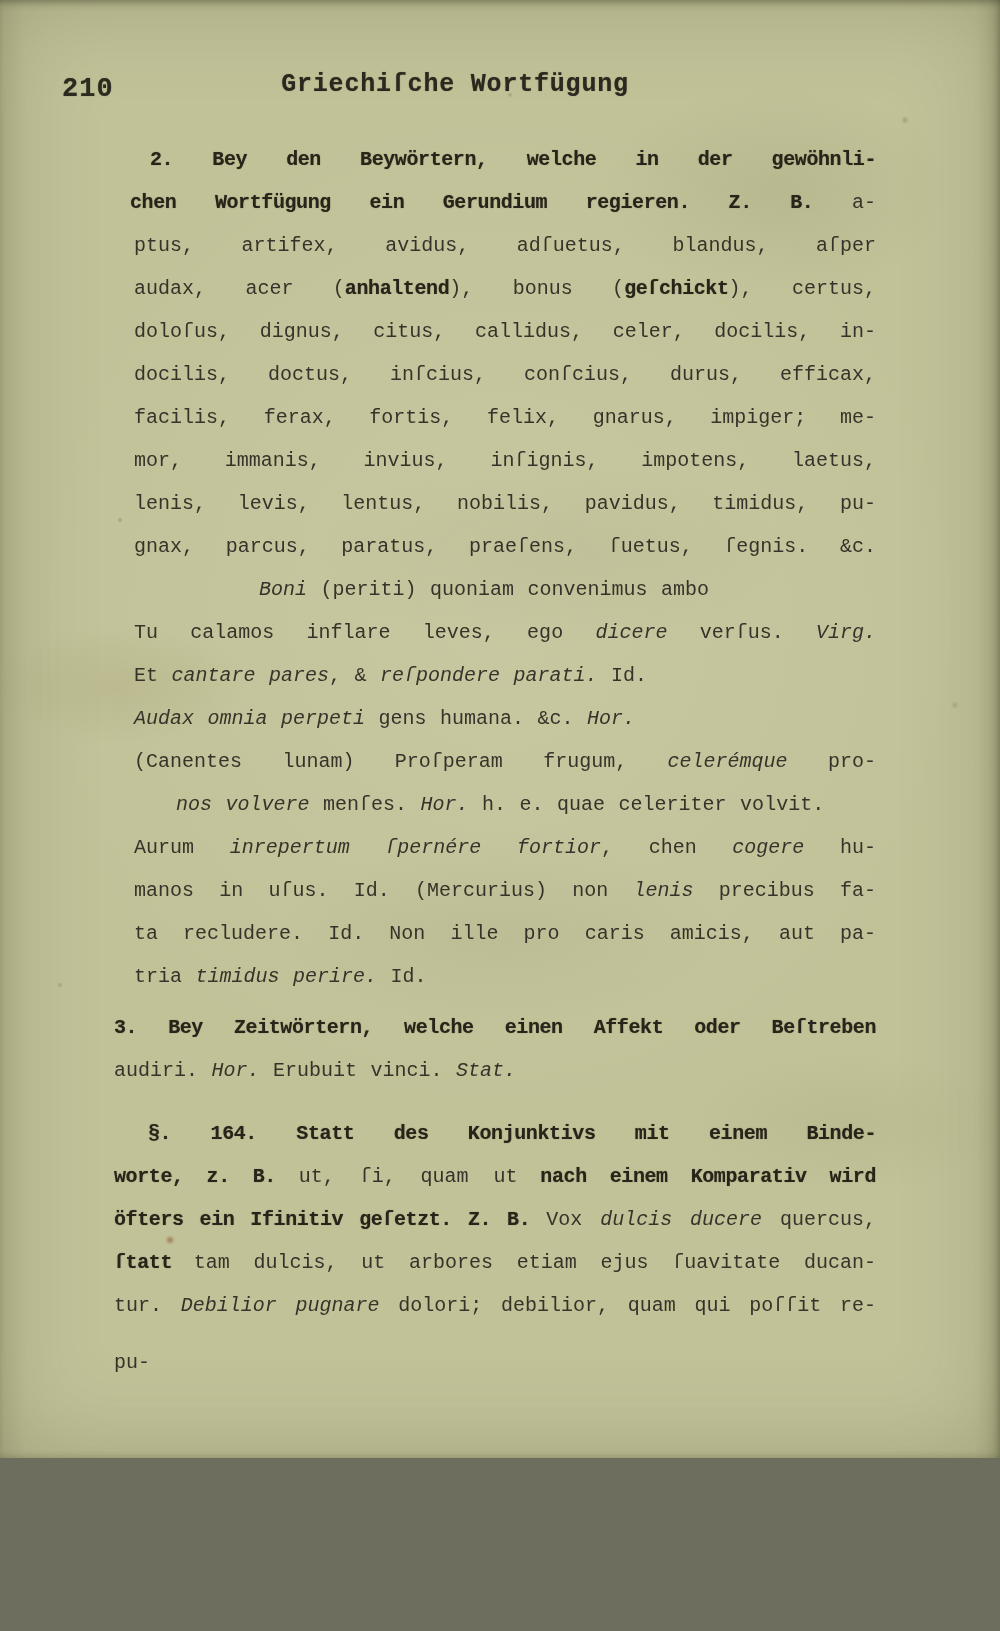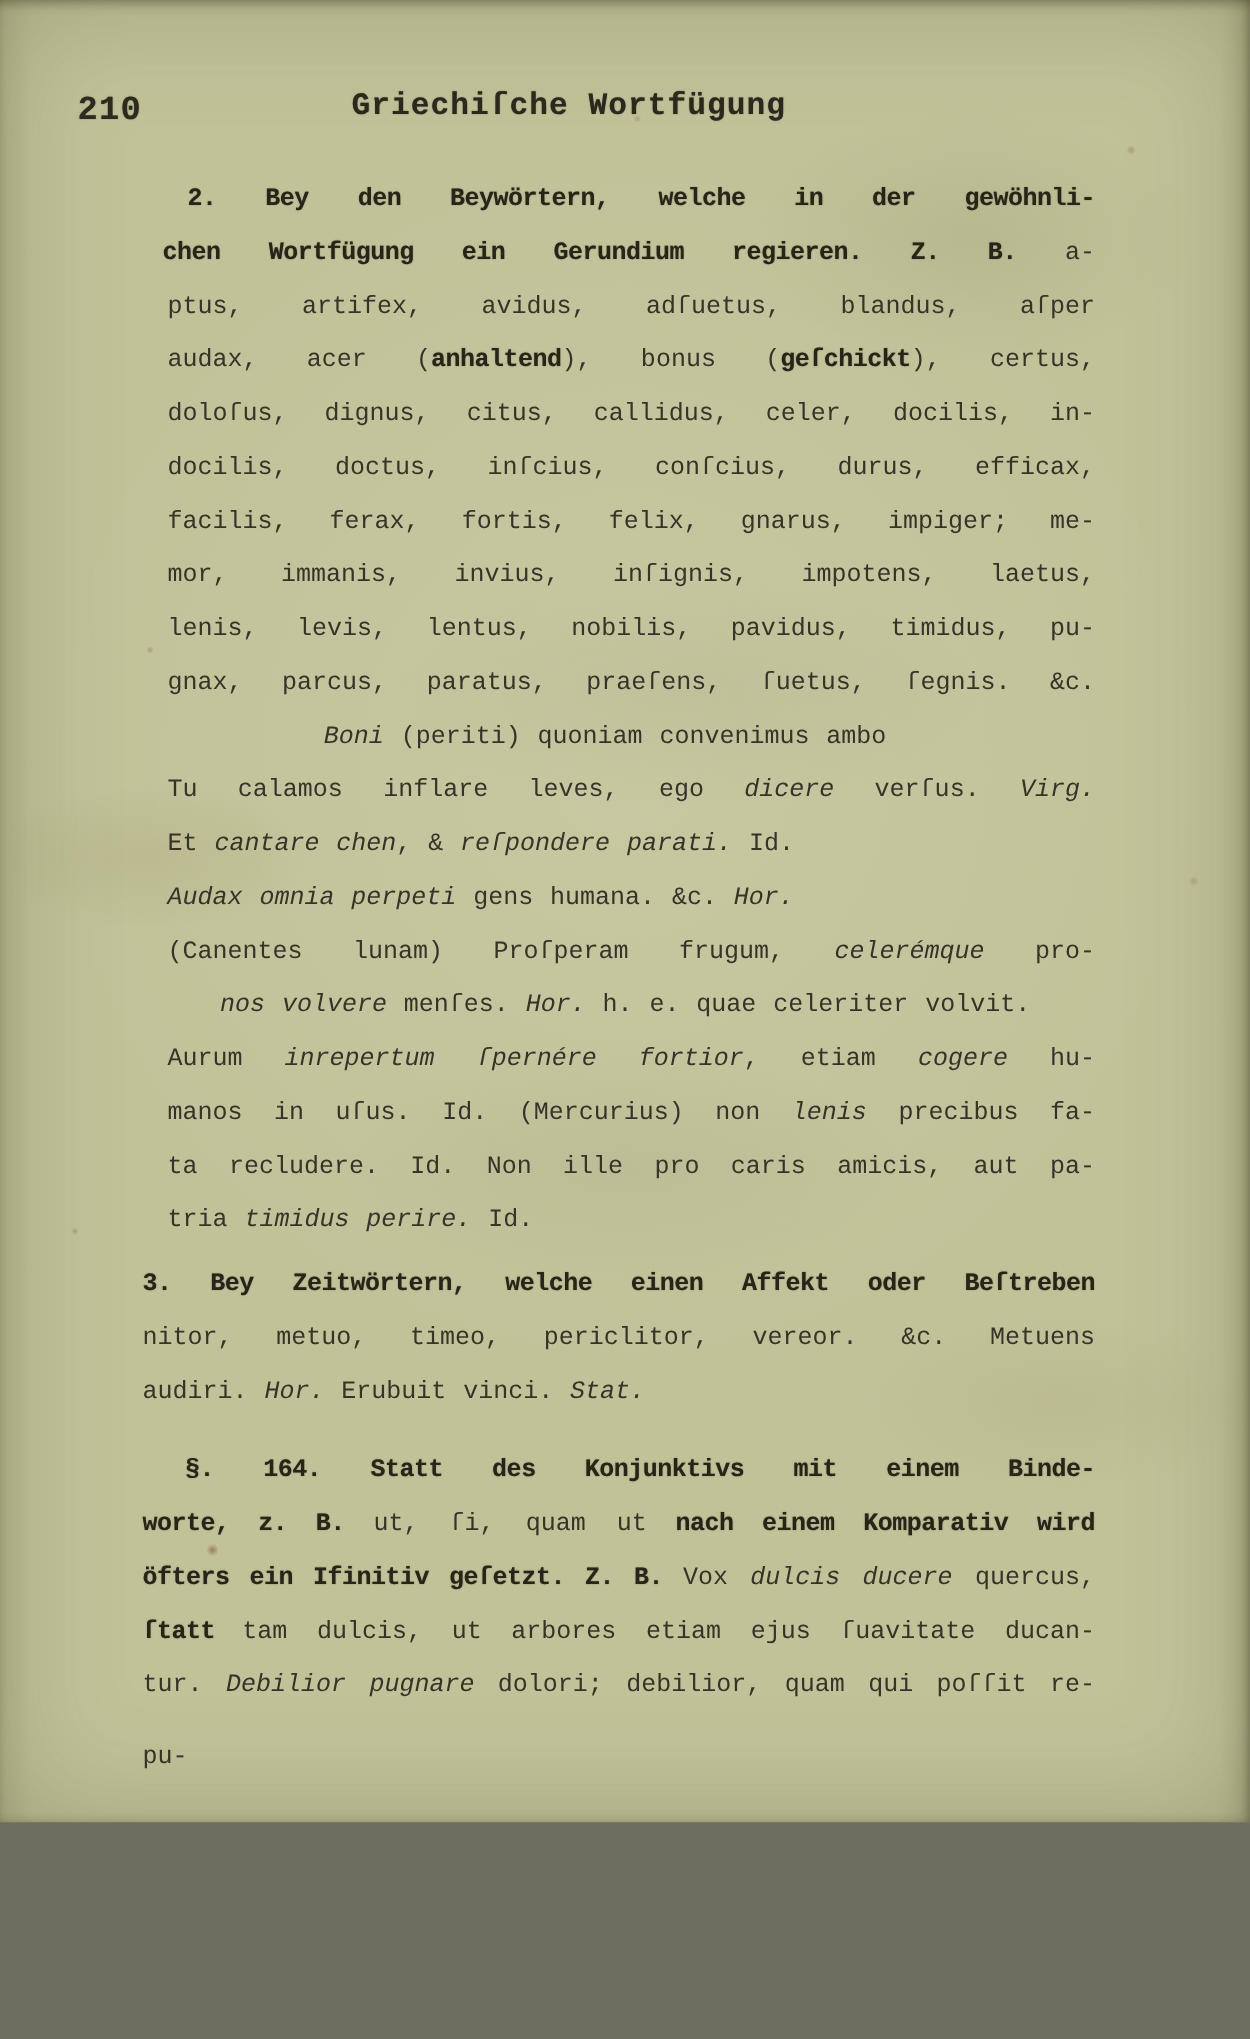--- a/index.html
+++ b/index.html
@@ -81,30 +81,29 @@
       <div class="line j" style="margin-left: 20px;"><span class="l">ptus, artifex, avidus, adſuetus, blandus, aſper</span></div>
       <div class="line j" style="margin-left: 20px;"><span class="l">audax, acer (</span><span class="g">anhaltend</span><span class="l">), bonus (</span><span class="g">geſchickt</span><span class="l">), certus,</span></div>
       <div class="line j" style="margin-left: 20px;"><span class="l">doloſus, dignus, citus, callidus, celer, docilis, in-</span></div>
       <div class="line j" style="margin-left: 20px;"><span class="l">docilis, doctus, inſcius, conſcius, durus, efficax,</span></div>
       <div class="line j" style="margin-left: 20px;"><span class="l">facilis, ferax, fortis, felix, gnarus, impiger; me-</span></div>
       <div class="line j" style="margin-left: 20px;"><span class="l">mor, immanis, invius, inſignis, impotens, laetus,</span></div>
       <div class="line j" style="margin-left: 20px;"><span class="l">lenis, levis, lentus, nobilis, pavidus, timidus, pu-</span></div>
       <div class="line j" style="margin-left: 20px;"><span class="l">gnax, parcus, paratus, praeſens, ſuetus, ſegnis. &amp;c.</span></div>
       <div class="line" style="margin-left: 145px;"><span class="i">Boni</span><span class="l"> (periti) quoniam convenimus ambo</span></div>
       <div class="line j" style="margin-left: 20px;"><span class="l">Tu calamos inflare leves, ego </span><span class="i">dicere</span><span class="l"> verſus. </span><span class="i">Virg.</span></div>
-      <div class="line" style="margin-left: 20px;"><span class="l">Et </span><span class="i">cantare chen</span><span class="l">, &amp; </span><span class="i">reſpondere parati.</span><span class="l"> Id.</span></div>
+      <div class="line" style="margin-left: 20px;"><span class="l">Et </span><span class="i">cantare pares</span><span class="l">, &amp; </span><span class="i">reſpondere parati.</span><span class="l"> Id.</span></div>
       <div class="line" style="margin-left: 20px;"><span class="i">Audax omnia perpeti</span><span class="l"> gens humana. &amp;c. </span><span class="i">Hor.</span></div>
       <div class="line j" style="margin-left: 20px;"><span class="l">(Canentes lunam) Proſperam frugum, </span><span class="i">celerémque</span><span class="l"> pro-</span></div>
       <div class="line" style="margin-left: 62px;"><span class="i">nos volvere</span><span class="l"> menſes. </span><span class="i">Hor.</span><span class="l"> h. e. quae celeriter volvit.</span></div>
-      <div class="line j" style="margin-left: 20px;"><span class="l">Aurum </span><span class="i">inrepertum ſpernére fortior</span><span class="l">, etiam </span><span class="i">cogere</span><span class="l"> hu-</span></div>
+      <div class="line j" style="margin-left: 20px;"><span class="l">Aurum </span><span class="i">inrepertum ſpernére fortior</span><span class="l">, chen </span><span class="i">cogere</span><span class="l"> hu-</span></div>
       <div class="line j" style="margin-left: 20px;"><span class="l">manos in uſus. Id. (Mercurius) non </span><span class="i">lenis</span><span class="l"> precibus fa-</span></div>
       <div class="line j" style="margin-left: 20px;"><span class="l">ta recludere. Id. Non ille pro caris amicis, aut pa-</span></div>
       <div class="line" style="margin-left: 20px;"><span class="l">tria </span><span class="i">timidus perire.</span><span class="l"> Id.</span></div>
       <div class="line j" style="margin-top: 8px;"><span class="g">3. Bey Zeitwörtern, welche einen Affekt oder Beſtreben</span></div>
-      <div class="line j"><span class="l">nitor, metuo, timeo, periclitor, vereor. &amp;c. Metuens</span></div>
       <div class="line"><span class="l">audiri. </span><span class="i">Hor.</span><span class="l"> Erubuit vinci. </span><span class="i">Stat.</span></div>
       <div class="line j" style="margin-left: 34px; margin-top: 20px;"><span class="g">§. 164. Statt des Konjunktivs mit einem Binde-</span></div>
       <div class="line j"><span class="g">worte, z. B. </span><span class="l">ut, ſi, quam ut</span><span class="g"> nach einem Komparativ wird</span></div>
       <div class="line j"><span class="g">öfters ein Ifinitiv geſetzt. Z. B. </span><span class="l">Vox </span><span class="i">dulcis ducere</span><span class="l"> quercus,</span></div>
       <div class="line j"><span class="g">ſtatt </span><span class="l">tam dulcis, ut arbores etiam ejus ſuavitate ducan-</span></div>
       <div class="line j"><span class="l">tur. </span><span class="i">Debilior pugnare</span><span class="l"> dolori; debilior, quam qui poſſit re-</span></div>
       <div class="line r" style="margin-top: 14px;"><span class="l">pu-</span></div>
     </div>
 </div>
 

